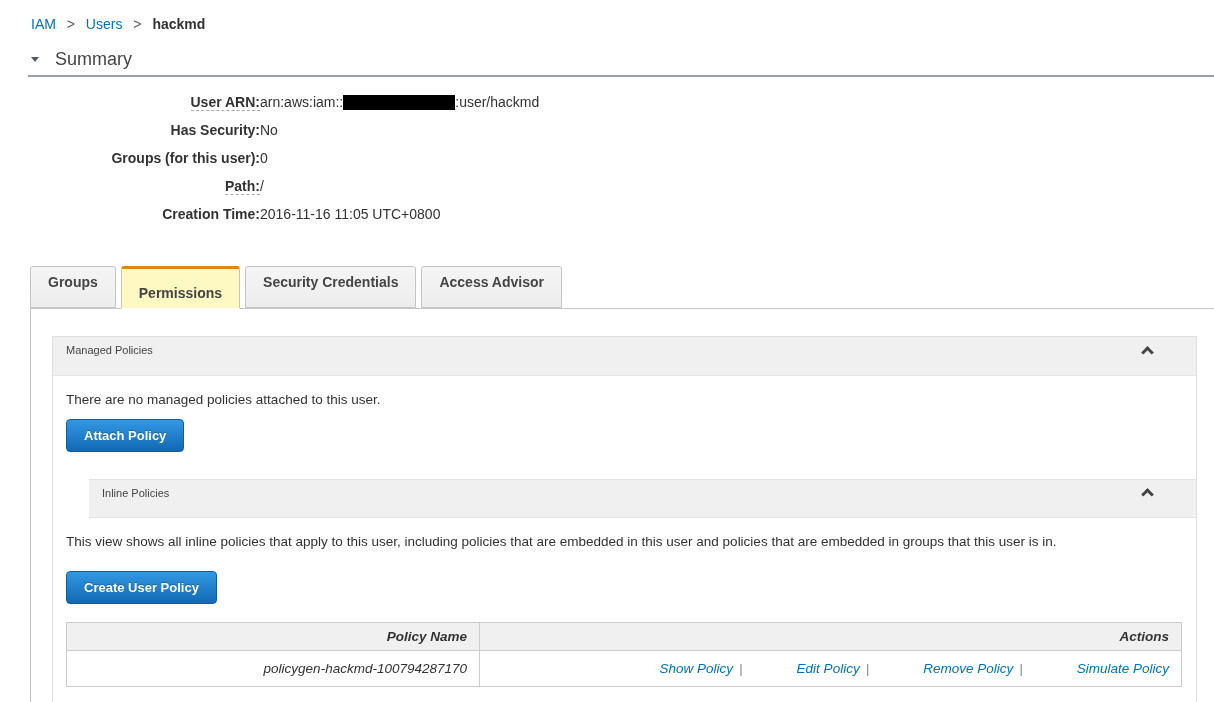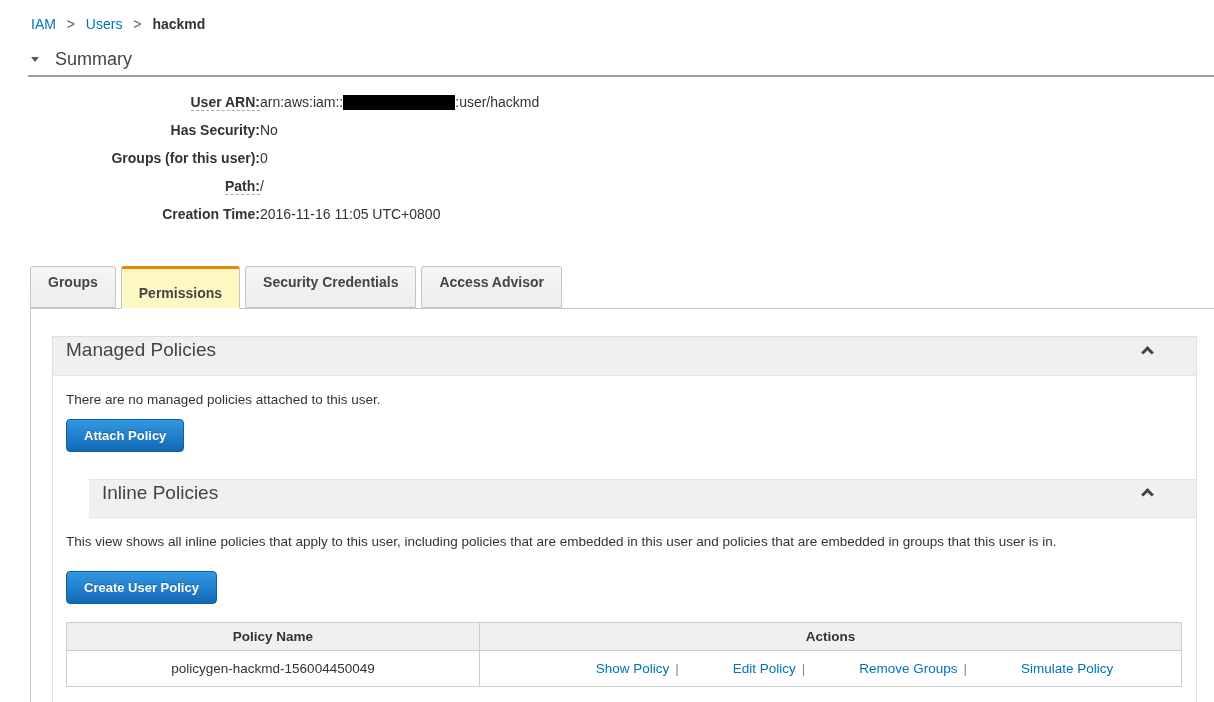--- a/index.html
+++ b/index.html
@@ -28,34 +28,34 @@
   
   .tabs { display: flex; gap: 5px; margin: 38px 0 0 30px; position: relative; z-index: 2; }
   .tab { background: linear-gradient(#f5f5f5, #ededed); border: 1px solid #c5c5c5; border-radius: 3px 3px 0 0; padding: 7px 17px; font-weight: bold; font-size: 14px; color: #444; cursor: pointer; white-space: nowrap; }
   .tab.active { background: #fef9c3; border-top: 3px solid #e8860c; padding-top: 16px; margin-bottom: -1px; border-bottom: 1px solid #fff; }
 
   
   .tab-content { border-top: 1px solid #c5c5c5; border-left: 1px solid #c5c5c5; margin-left: 30px; padding: 27px 17px 8px 21px; min-height: 398px; }
 
   
   .accordion { border: 1px solid #dfdfdf; background: #fff; }
-  .section-header { background: #f0f0f0; height: 39px; display: flex; align-items: center; justify-content: space-between; padding: 0 44px 12px 13px; font-size: 19px; color: #444; cursor: pointer; }
+  .section-header { background: #f0f0f0; height: 39px; display: flex; align-items: center; justify-content: space-between; padding: 0 44px 12px 13px; font-size: 11px; color: #444; cursor: pointer; }
   .section:first-child .section-header { border-bottom: 1px solid #e4e4e4; }
   .section + .section .section-header { border-top: 1px solid #e4e4e4; border-bottom: 1px solid #e4e4e4; margin-left: 36px; }
   .chevron-up-icon { display: inline-block; width: 9px; height: 9px; border-top: 3px solid #444; border-right: 3px solid #444; transform: rotate(-45deg); margin-top: 4px; cursor: pointer; }
   .section-body { background: #fff; padding: 16px 13px 27px 13px; font-size: 13.5px; color: #333; }
   .section-body p { margin: 0; }
 
   
   .btn-primary { display: inline-block; margin-top: 12px; padding: 8px 17px; background: linear-gradient(to bottom, #3398e3, #1268b5); border: 1px solid #0f5f9e; border-radius: 4px; color: #fff; font-weight: bold; font-size: 13px; text-shadow: 0 -1px 0 rgba(0,0,0,0.25); cursor: pointer; font-family: "Liberation Sans", sans-serif; }
   .inline-body .btn-primary { margin: 22px 0 0 0; }
 
   
   .policy-table { border-collapse: collapse; margin-top: 18px; width: 1116px; table-layout: fixed; }
-  .policy-table th, .policy-table td { border: 1px solid #ccc; text-align: center; }
+  .policy-table th, .policy-table td { border: 1px solid #ccc; text-align: right; font-style: italic; }
   .policy-table th { background: #f0f0f0; padding: 6px 12px; font-size: 13.5px; color: #333; }
   .policy-table td { padding: 10px 12px; font-size: 13.5px; background: #fff; }
   .col-name { width: 413px; }
   .action-link { color: #0073bb; text-decoration: none; cursor: pointer; margin-left: 48px; }
   .pipe { color: #828a93; margin: 0 6px; }
 </style>
 </head>
 <body>
 
 <nav class="breadcrumb">
@@ -128,23 +128,23 @@
         <button class="btn-primary">Create User Policy</button>
         <table class="policy-table">
           <thead>
             <tr>
               <th class="col-name">Policy Name</th>
               <th>Actions</th>
             </tr>
           </thead>
           <tbody>
             <tr>
-              <td>policygen-hackmd-156004450049</td>
+              <td>policygen-hackmd-100794287170</td>
               <td>
-                <a class="action-link">Show Policy</a><span class="pipe">|</span><a class="action-link">Edit Policy</a><span class="pipe">|</span><a class="action-link">Remove Groups</a><span class="pipe">|</span><a class="action-link">Simulate Policy</a>
+                <a class="action-link">Show Policy</a><span class="pipe">|</span><a class="action-link">Edit Policy</a><span class="pipe">|</span><a class="action-link">Remove Policy</a><span class="pipe">|</span><a class="action-link">Simulate Policy</a>
               </td>
             </tr>
           </tbody>
         </table>
       </div>
     </div>
 
   </div>
 </div>
 

